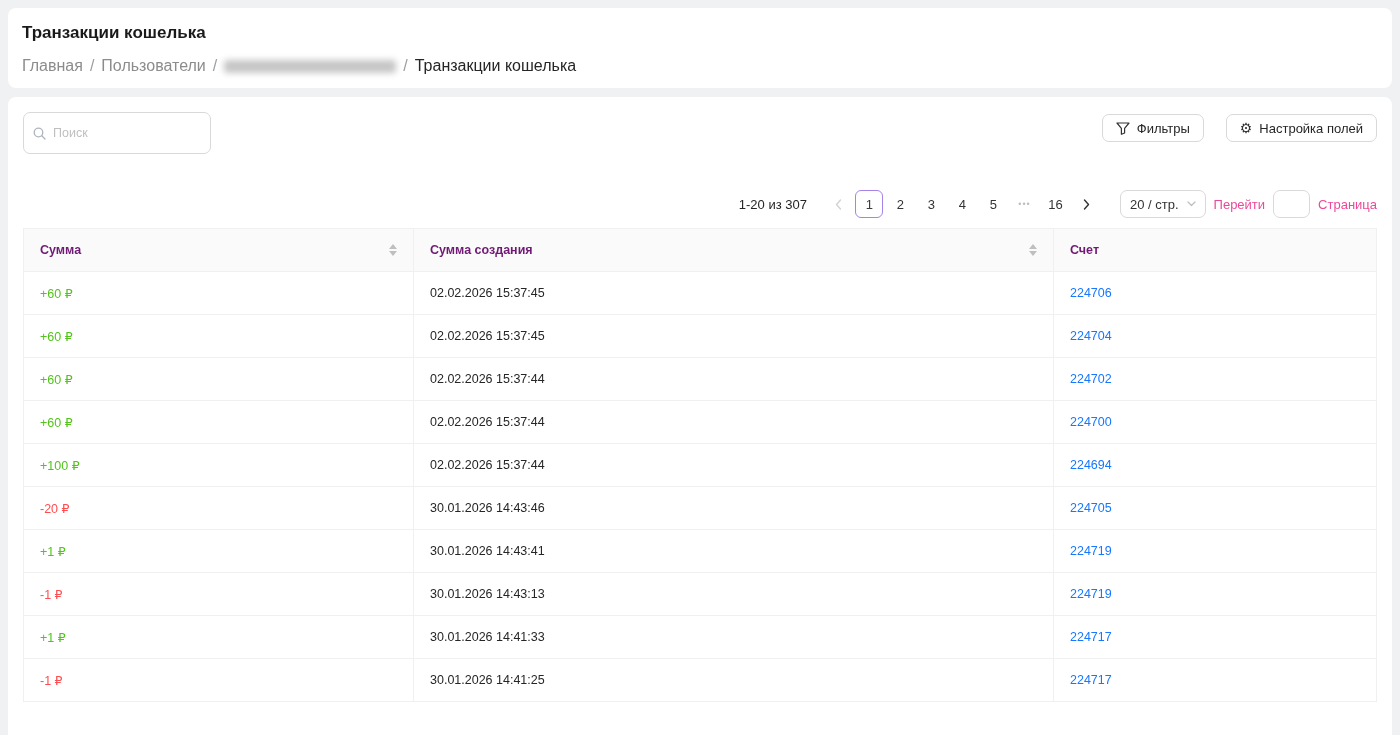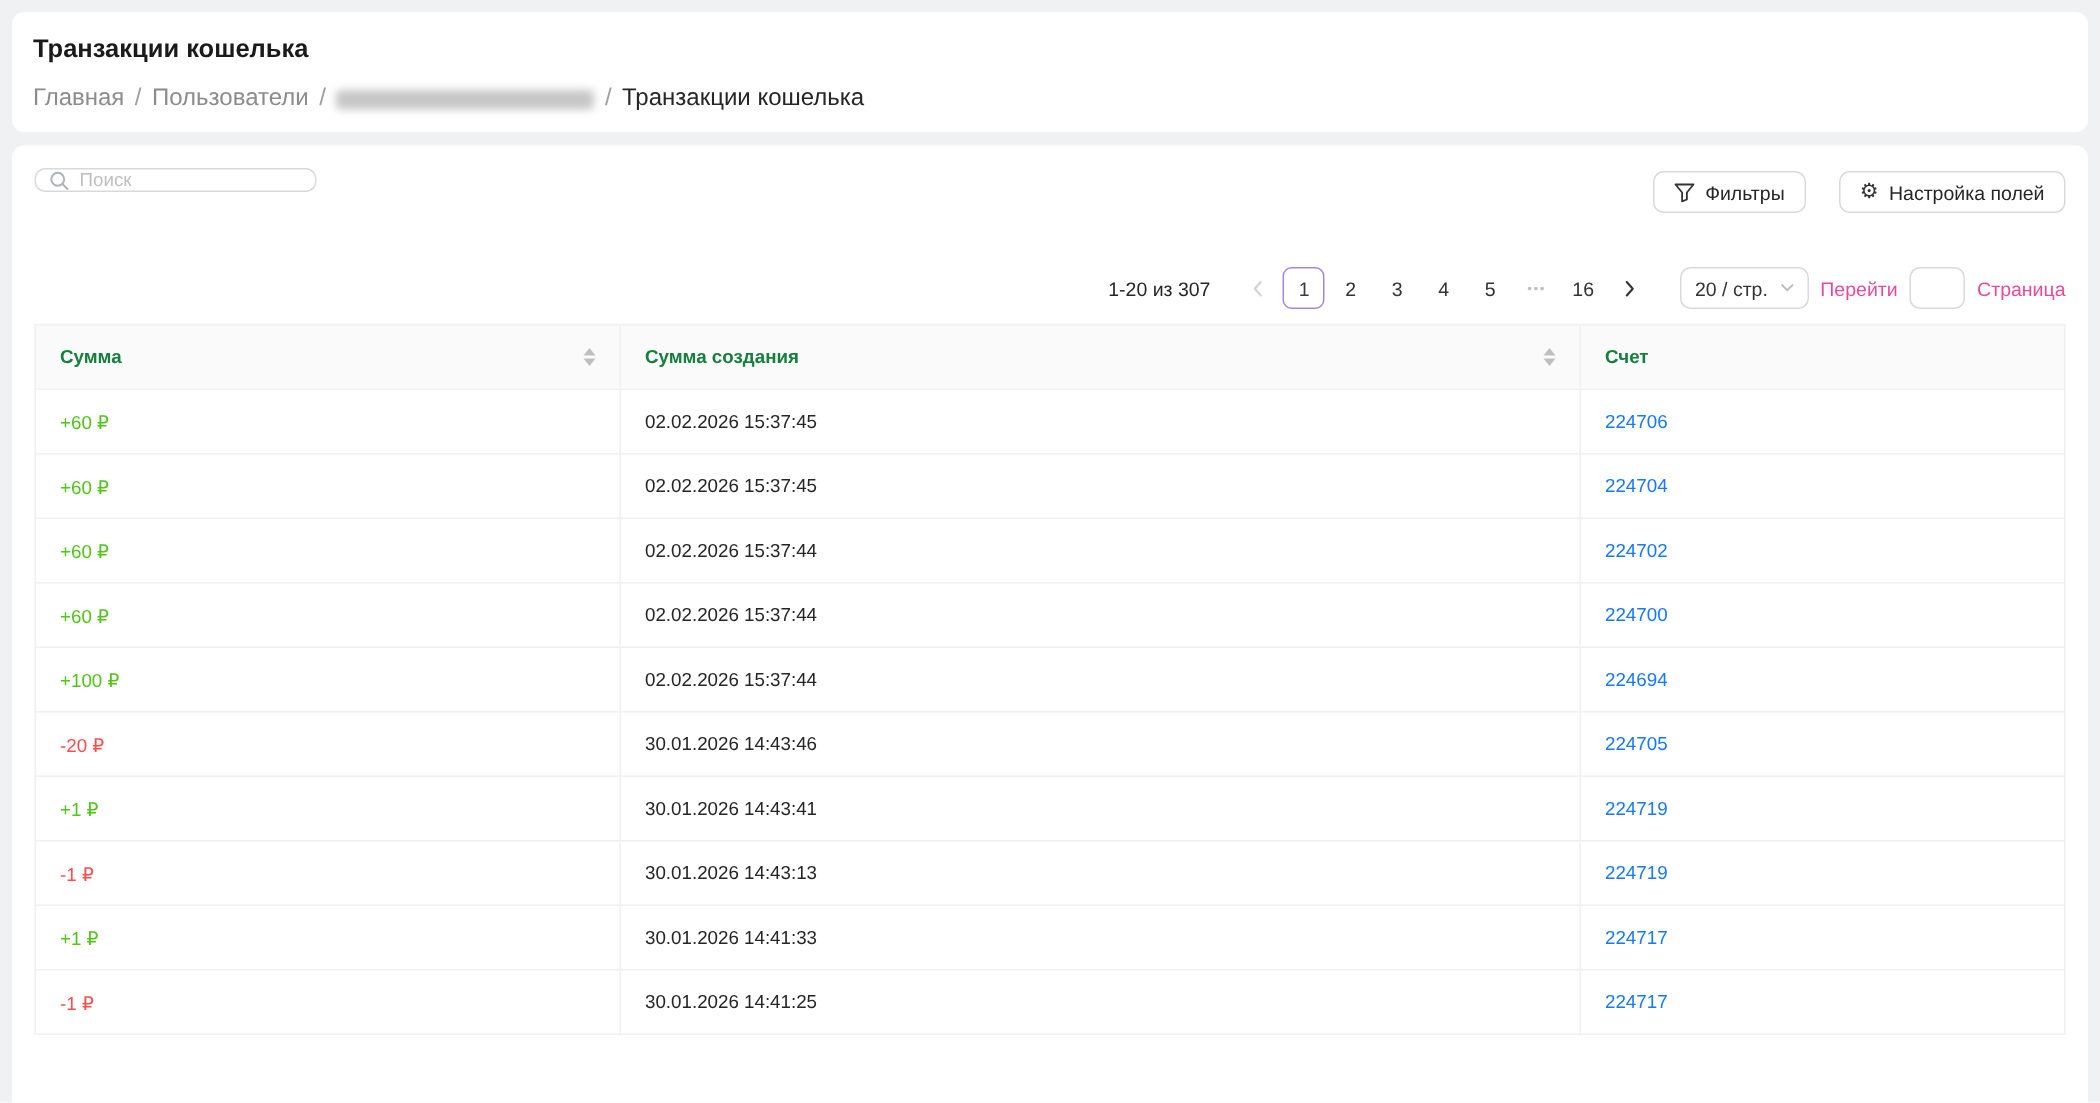--- a/index.html
+++ b/index.html
@@ -15,21 +15,21 @@
   .breadcrumb { margin-top: 14px; font-size: 16px; color: #8c8c8c; display: flex; align-items: center; gap: 7px; }
   .breadcrumb .crumb { color: #8c8c8c; white-space: nowrap; }
   .breadcrumb .crumb.current { color: #262626; }
   .breadcrumb .sep { color: #9aa0a6; }
   .redacted-blob { display: inline-block; width: 172px; height: 13px; background: #c6c6c6; border-radius: 3px; filter: blur(3px); vertical-align: middle; }
 
   .content-card { margin: 9px 8px 0 8px; padding: 15px 15px 0 15px; height: 718px; }
 
   .toolbar { display: flex; justify-content: space-between; align-items: flex-start; }
   .search-box {
-    width: 188px; height: 16px; border: 1px solid #d9d9d9; border-radius: 7px;
+    width: 188px; height: 42px; border: 1px solid #d9d9d9; border-radius: 7px;
     display: flex; align-items: center; padding: 0 9px; gap: 7px; background: #fff;
   }
   .search-box input { border: none; outline: none; flex: 1; font-size: 12.5px; font-family: inherit; color: #262626; min-width: 0; background: transparent; }
   .search-box input::placeholder { color: #bfbfbf; }
   .toolbar-buttons { display: flex; gap: 22px; margin-top: 2px; }
   .btn {
     height: 28px; border: 1px solid #d9d9d9; border-radius: 7px; background: #fff;
     display: inline-flex; align-items: center; gap: 7px; padding: 0 13px;
     font-size: 13px; color: #262626; font-family: inherit; cursor: pointer;
   }
@@ -52,21 +52,21 @@
   .page-size-select {
     height: 28px; border: 1px solid #d9d9d9; border-radius: 7px; background: #fff;
     display: inline-flex; align-items: center; gap: 8px; padding: 0 9px; margin-left: 10px;
     font-size: 13px; color: #333; cursor: pointer;
   }
   .jump-input { width: 37px; height: 28px; border: 1px solid #d9d9d9; border-radius: 7px; outline: none; font-family: inherit; font-size: 13px; text-align: center; }
   .jump-label, .page-word { color: #ec4899; }
 
   table.tx-table { width: 1354px; border-collapse: collapse; table-layout: fixed; font-size: 12.5px; }
   .tx-table th, .tx-table td { border: 1px solid #f0f0f0; height: 43px; padding: 0 16px; text-align: left; vertical-align: middle; }
-  .tx-table th { background: #fafafa; font-weight: bold; color: #15803d; }
+  .tx-table th { background: #fafafa; font-weight: bold; color: #701a75; }
   .tx-table .col-amount { width: 390px; }
   .tx-table .col-date { width: 640px; }
   .th-inner { display: flex; align-items: center; justify-content: space-between; }
   .sort-icon { display: inline-flex; flex-direction: column; gap: 2px; align-items: center; }
   .caret-up { width: 0; height: 0; border-left: 4px solid transparent; border-right: 4px solid transparent; border-bottom: 5px solid #bfbfbf; }
   .caret-down { width: 0; height: 0; border-left: 4px solid transparent; border-right: 4px solid transparent; border-top: 5px solid #bfbfbf; }
   .amount.positive { color: #52c41a; }
   .amount.negative { color: #ff4d4f; }
   .account-link { color: #1677ff; text-decoration: none; cursor: pointer; }
 </style>

